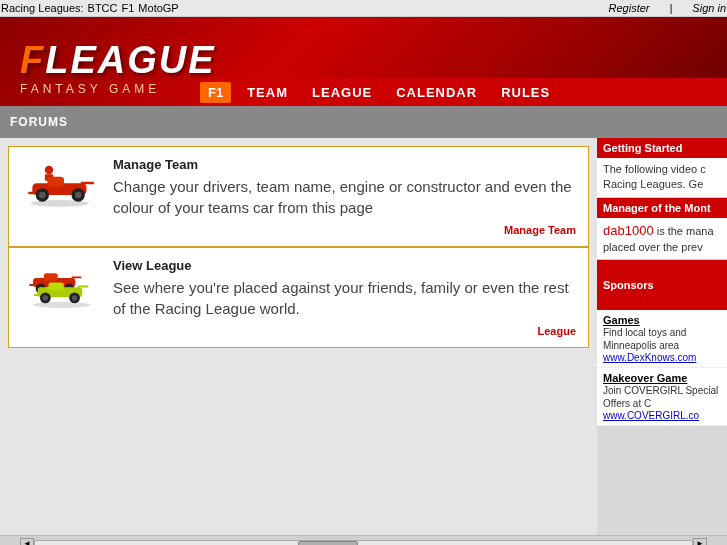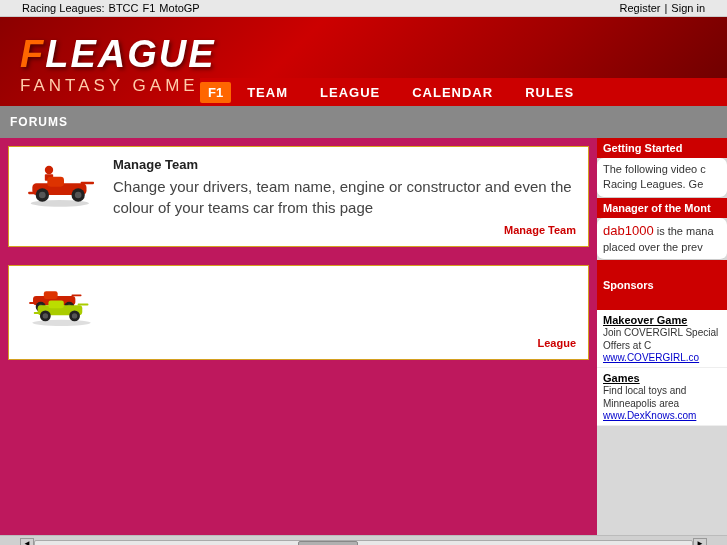--- a/index.html
+++ b/index.html
@@ -9,28 +9,28 @@
       background: #d0d0d0;
       width: 727px;
       height: 545px;
       overflow: hidden;
     }
 
     
     .top-bar {
       background: #e8e8e8;
       border-bottom: 1px solid #ccc;
-      padding: 2px 22px;
+      padding: 2px 1px;
       display: flex;
       justify-content: space-between;
       align-items: center;
       font-size: 11px;
     }
     .top-bar-left { display: flex; gap: 4px; align-items: center; }
-    .top-bar-right { display: flex; gap: 4px; align-items: center; }
+    .top-bar-right { display: flex; gap: 20px; align-items: center; font-style: italic; }
     .top-bar a { color: #000; text-decoration: none; font-size: 11px; }
 
     
     .header {
       background: linear-gradient(135deg, #8b0000 0%, #cc0000 40%, #a00000 70%, #6b0000 100%);
       height: 89px;
       position: relative;
       display: flex;
       align-items: flex-end;
       padding-bottom: 0;
@@ -46,21 +46,21 @@
       color: white;
       letter-spacing: 2px;
       text-transform: uppercase;
       font-style: italic;
       text-shadow: 2px 2px 4px rgba(0,0,0,0.5);
     }
     .logo-fleague span.f-letter {
       color: #ff6600;
     }
     .logo-subtitle {
-      font-size: 17px;
+      font-size: 12px;
       color: #ffccaa;
       letter-spacing: 4px;
       text-transform: uppercase;
     }
 
     
     .nav-bar {
       background: #cc0000;
       height: 28px;
       display: flex;
@@ -75,21 +75,21 @@
       background: #ff6600;
       color: white;
       font-weight: bold;
       font-size: 13px;
       padding: 3px 8px;
       margin-right: 4px;
       border-radius: 2px;
     }
     .nav-links {
       display: flex;
-      gap: 8px;
+      gap: 0;
     }
     .nav-link {
       color: white;
       font-size: 13px;
       font-weight: bold;
       text-transform: uppercase;
       padding: 0 12px;
       letter-spacing: 1px;
       cursor: pointer;
     }
@@ -113,25 +113,25 @@
     
     .main-layout {
       display: flex;
       height: calc(545px - 12px - 88px - 28px - 20px);
       background: #b0b0b0;
     }
 
     
     .content-area {
       flex: 1;
-      background: #be185d;
+      background: #e5e5e5;
       padding: 8px;
       display: flex;
       flex-direction: column;
-      gap: 18px;
+      gap: 0;
       overflow: hidden;
     }
 
     
     .card {
       background: white;
       border: 1px solid #d4a020;
       padding: 10px 12px;
       position: relative;
       display: flex;
@@ -195,21 +195,20 @@
       font-size: 11px;
       padding: 4px 6px;
     }
     .sidebar-section-body {
       background: white;
       padding: 4px 6px;
       font-size: 11px;
       color: #333;
       line-height: 1.4;
       border-bottom: 1px solid #ccc;
-      border-radius: 7px;
     }
     .sidebar-section-body a {
       color: #cc0000;
       text-decoration: none;
       font-size: 13px;
       text-align: right;
     }
 
     .sponsors-section-header {
       background: #cc0000;
@@ -377,20 +376,24 @@
             <rect x="9" y="43" width="17" height="2.5" rx="1" fill="#aacc00"></rect>
             <rect x="66" y="32" width="14" height="2.5" rx="1" fill="#aacc00"></rect>
             <circle cx="24" cy="48" r="7" fill="#222"></circle>
             <circle cx="24" cy="48" r="3.5" fill="#555"></circle>
             <circle cx="62" cy="48" r="7" fill="#222"></circle>
             <circle cx="62" cy="48" r="3.5" fill="#555"></circle>
 
             <ellipse cx="45" cy="57" rx="38" ry="4" fill="rgba(0,0,0,0.13)"></ellipse>
           </svg>
         </div>
+        <div class="card-text">
+          <div class="card-title">View League</div>
+          <div class="card-desc">See where you're placed against your friends, family or even the rest of the Racing League world.</div>
+        </div>
       </div>
       <div class="card-link">League</div>
     </div>
 
   </div>
 
   <div class="sidebar">
 
     <div class="sidebar-section">
       <div class="sidebar-section-header">Getting Started</div>
@@ -403,28 +406,28 @@
       <div class="sidebar-section-header">Manager of the Mont</div>
       <div class="sidebar-section-body">
         <a>dab1000</a>
         <span> is the mana placed over the prev</span>
       </div>
     </div>
 
     <div class="sidebar-section">
       <div class="sponsors-section-header">Sponsors</div>
       <div class="sponsor-item">
+        <div class="sponsor-title">Games</div>
+        <div class="sponsor-desc">Find local toys and Minneapolis area</div>
+        <div class="sponsor-link">www.DexKnows.com</div>
+      </div>
+      <div class="sponsor-item">
         <div class="sponsor-title">Makeover Game</div>
         <div class="sponsor-desc">Join COVERGIRL Special Offers at C</div>
         <div class="sponsor-link">www.COVERGIRL.co</div>
-      </div>
-      <div class="sponsor-item">
-        <div class="sponsor-title">Games</div>
-        <div class="sponsor-desc">Find local toys and Minneapolis area</div>
-        <div class="sponsor-link">www.DexKnows.com</div>
       </div>
     </div>
 
   </div>
 
 </div>
 
 <div class="scrollbar-area">
   <div class="scroll-btn">◄</div>
   <div class="scrollbar-track">

